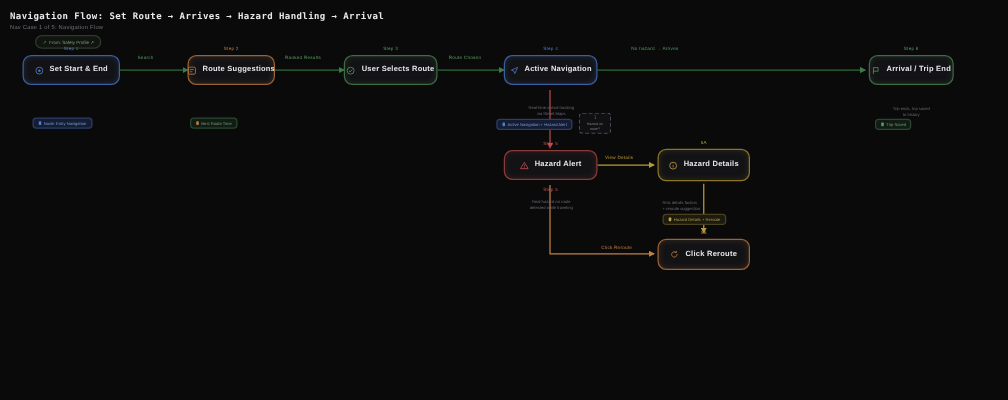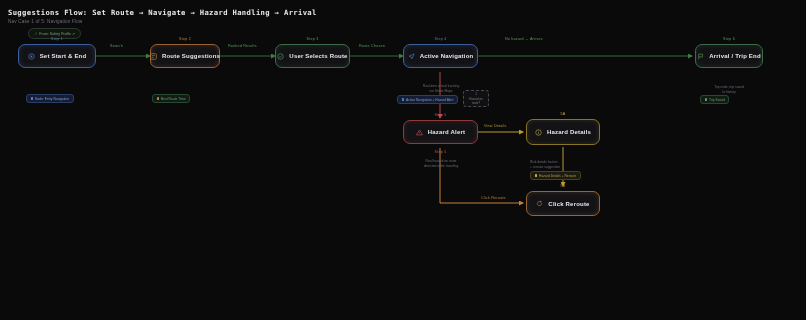--- a/index.html
+++ b/index.html
@@ -99,21 +99,21 @@
   }
 
   
   .svgline { position: absolute; left: 0; top: 0; pointer-events: none; }
 </style>
 </head>
 <body>
 
 <div id="canvas">
 
-  <div class="title">Suggestions Flow: Set Route → Navigate → Hazard Handling → Arrival</div>
+  <div class="title">Navigation Flow: Set Route → Arrives → Hazard Handling → Arrival</div>
   <div class="subtitle">Nav Case 1 of 5: Navigation Flow</div>
 
   <div class="chip" style="left:28px; top:28px;">
     <span class="g">↗</span>
     <span>From: Safety Profile ↗</span>
   </div>
 
   <svg class="svgline" width="806" height="320">
     <defs>
       <marker id="ag" markerWidth="5" markerHeight="5" refX="4" refY="2.5" orient="auto">

